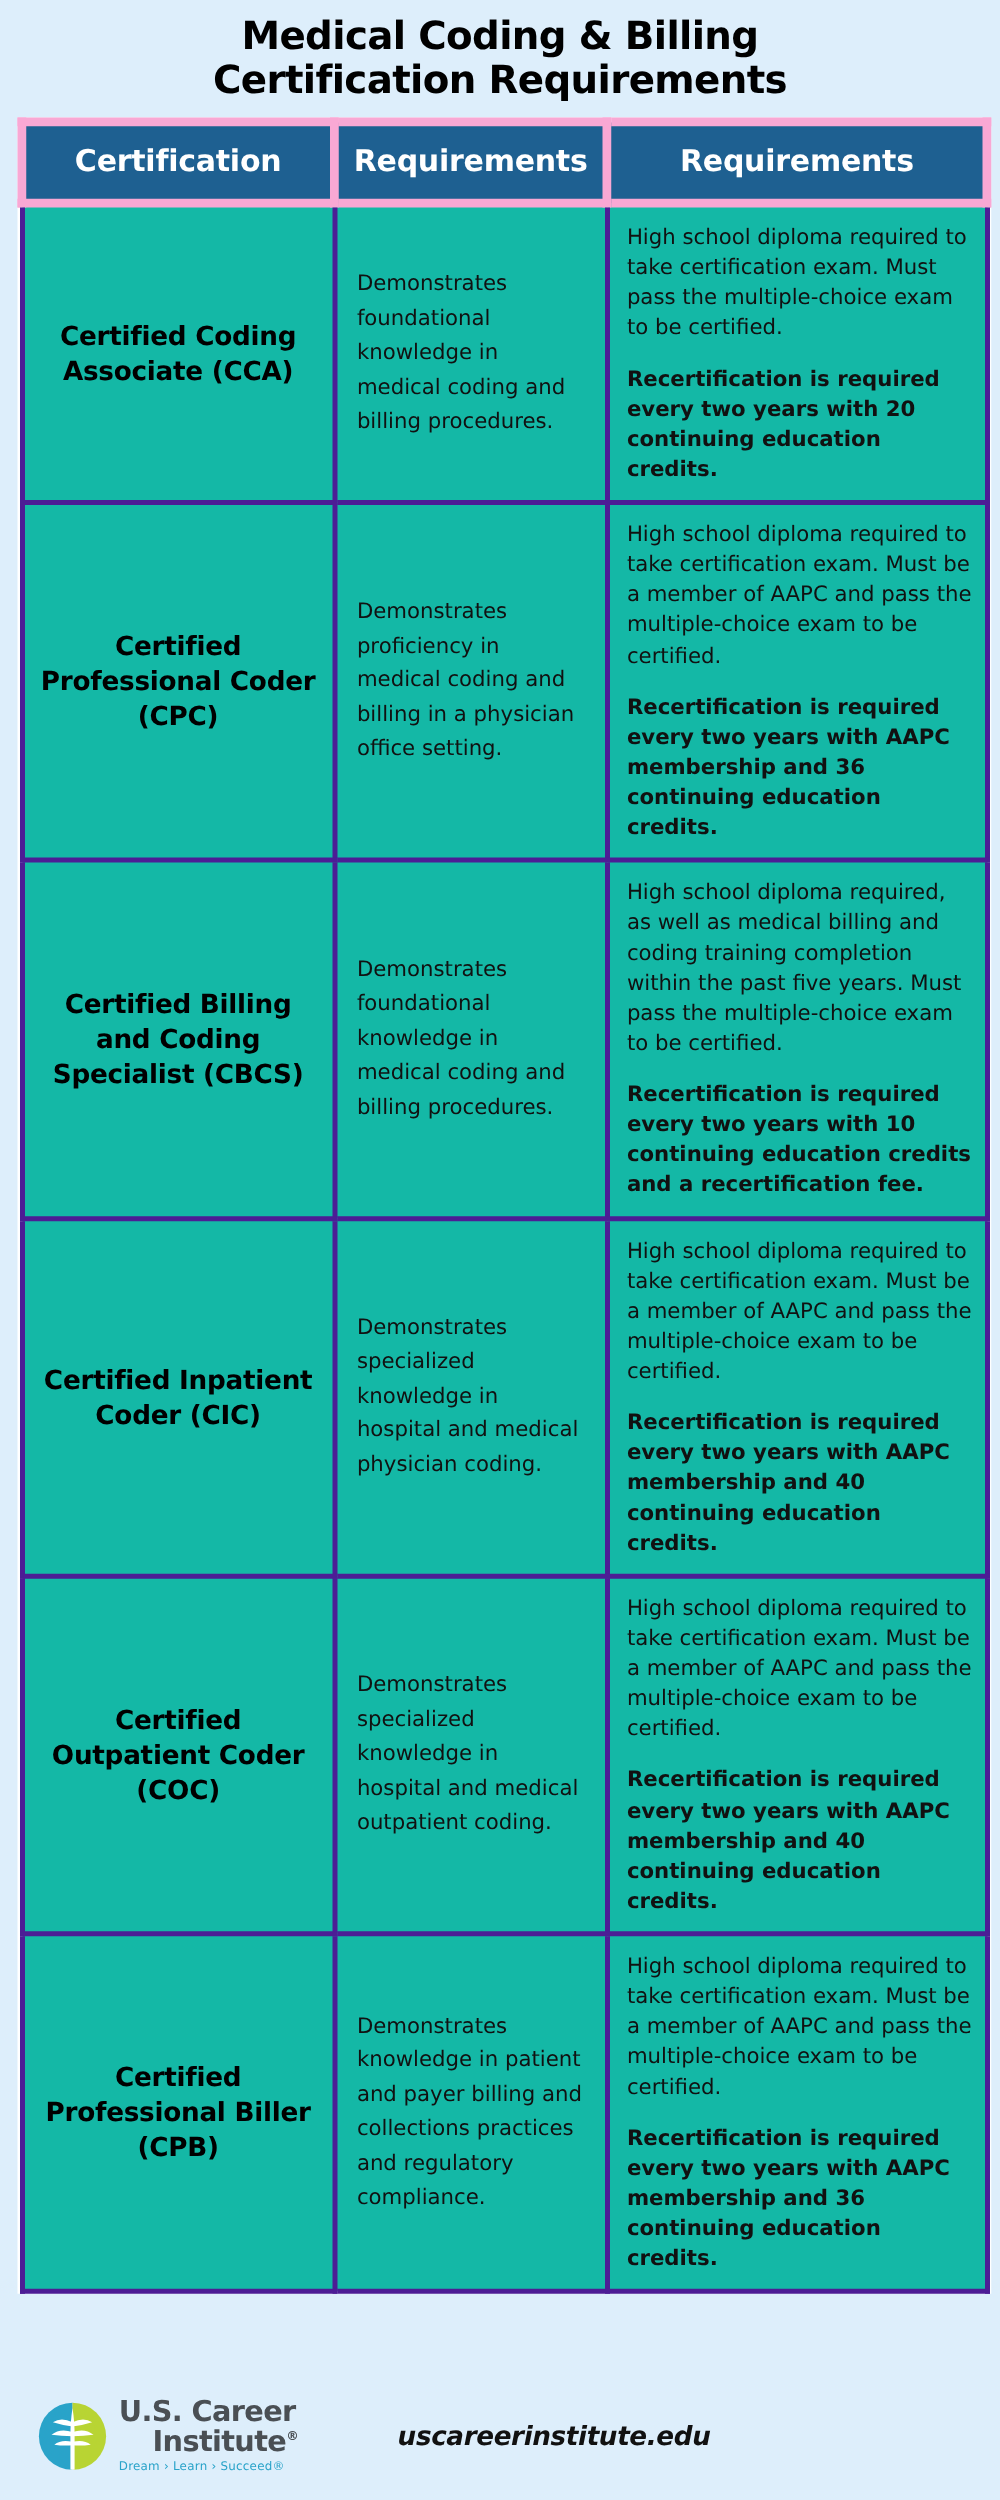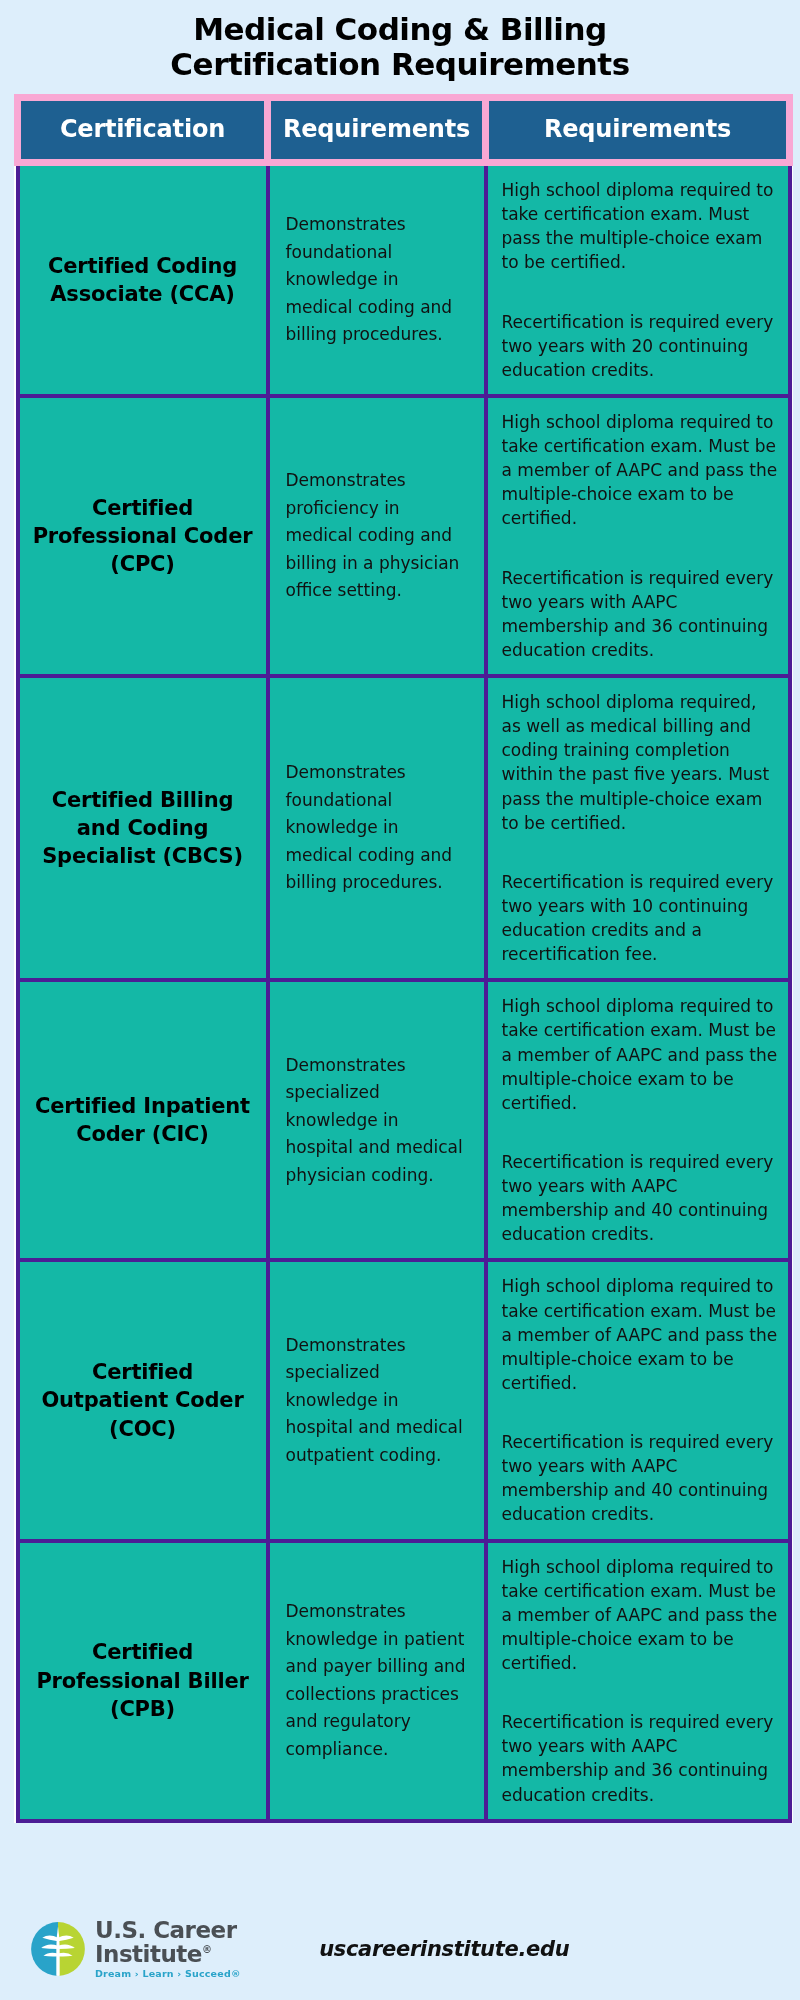--- a/index.html
+++ b/index.html
@@ -79,21 +79,21 @@
   }
   .req-cell {
     font-size: 17px;
     line-height: 1.42;
     color: #111111;
     padding: 12px 10px 12px 14px;
     text-align: left;
     vertical-align: top;
   }
   .req-cell p { margin: 0; }
-  .req-cell p + p { margin-top: 35px; }
+  .req-cell p + p { margin-top: 17px; font-weight: bold; }
 
   
   .footer {
     position: absolute;
     left: 0;
     bottom: 0;
     width: 648px;
     height: 96px;
     background: #ddeefb;
     display: flex;
@@ -107,27 +107,27 @@
   }
   .logo-mark { width: 56px; height: 56px; flex: none; }
   .logo-text { line-height: 1; }
   .logo-l1, .logo-l2 {
     font-size: 23px;
     font-weight: bold;
     color: #4a4f54;
     letter-spacing: -0.5px;
     display: block;
   }
-  .logo-l2 { margin-top: 1px; }
+  .logo-l2 { margin-top: 1px; margin-left: 27px; }
   .logo-reg { font-size: 10px; vertical-align: super; }
   .logo-tag {
     display: block;
     margin-top: 3px;
     font-size: 9.5px;
-    font-weight: bold;
+    font-weight: normal;
     color: #29a3c9;
     letter-spacing: 0.2px;
   }
   .site-url {
     flex: 1;
     text-align: center;
     font-size: 21px;
     font-weight: bold;
     color: #111111;
     letter-spacing: -0.3px;

